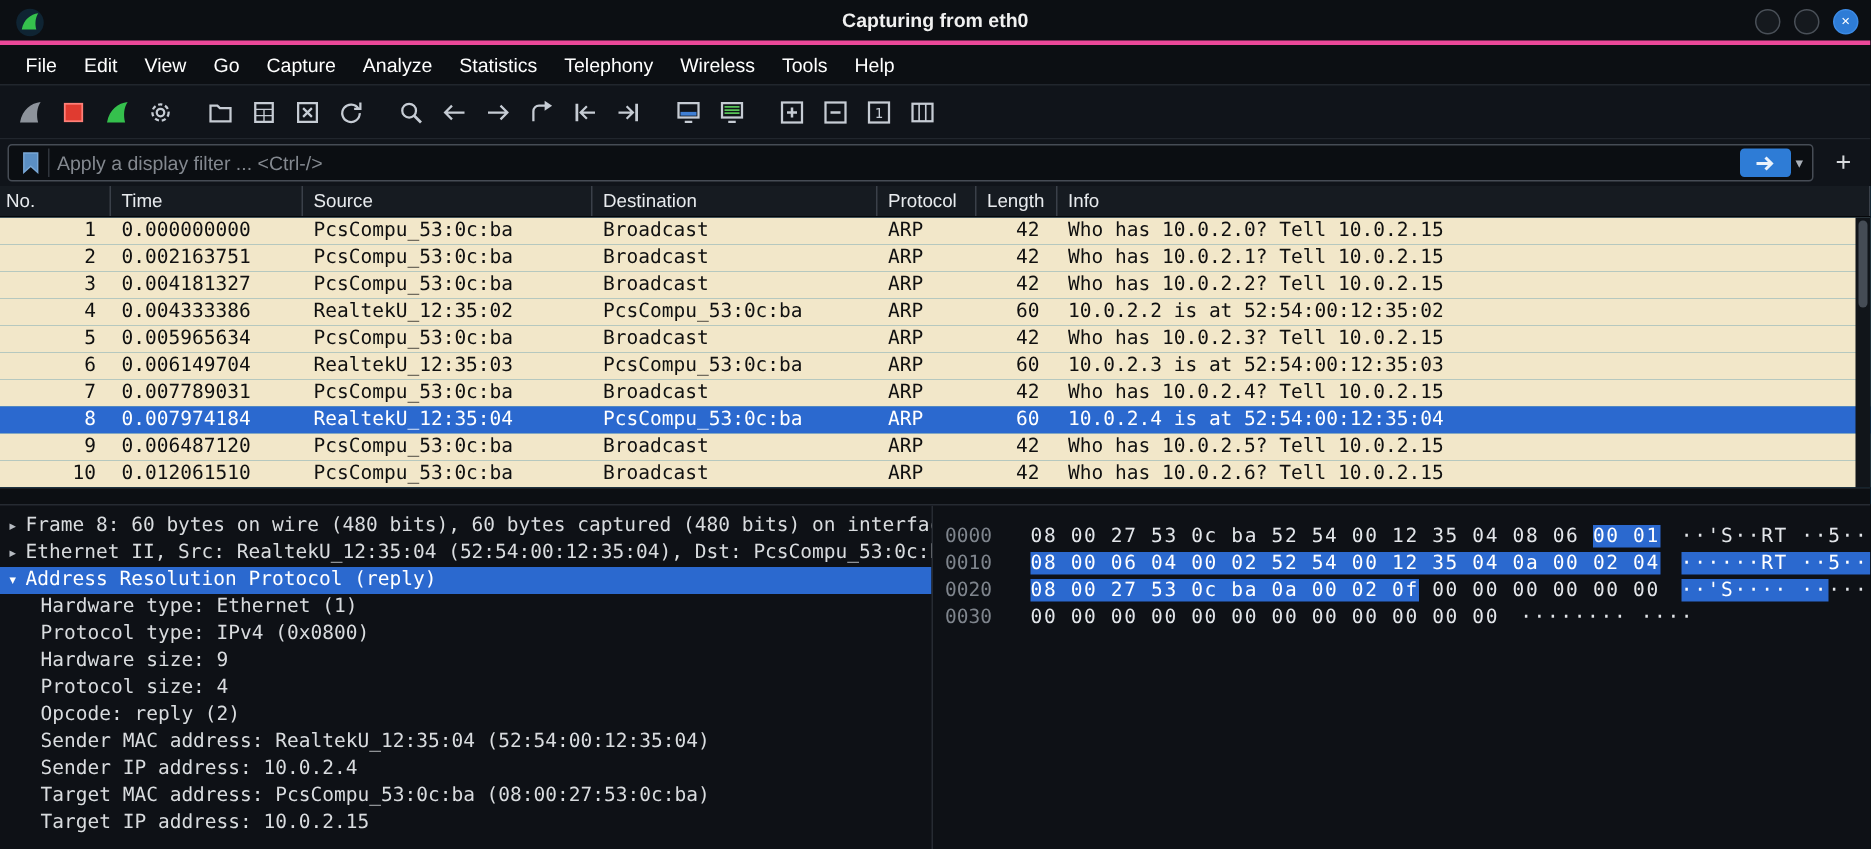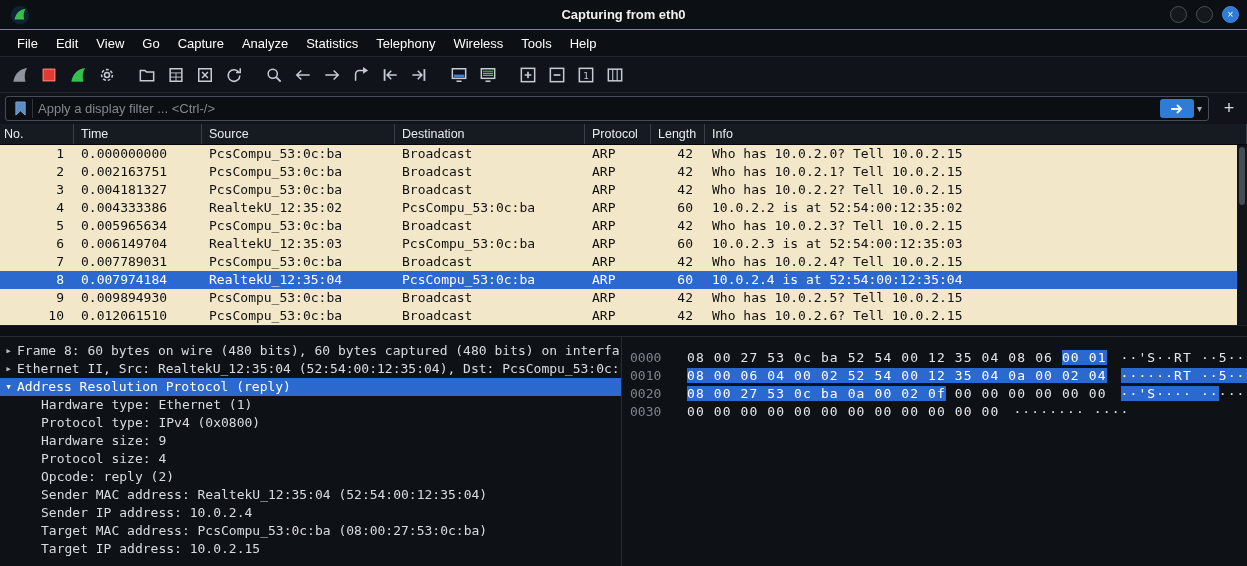--- a/index.html
+++ b/index.html
@@ -2,21 +2,21 @@
 <html style="--sel: #2b69cf; --arp: #f2e7c9; --accent: #2e7cd6;"><head>
 <meta charset="utf-8">
 <style>
   *{margin:0;padding:0;box-sizing:border-box;}
   html,body{width:1247px;height:566px;overflow:hidden;}
   body{background:#0b0e12;font-family:"Liberation Sans",sans-serif;}
   .mono{font-family:"DejaVu Sans Mono","Liberation Mono",monospace;}
   .window{width:1247px;height:566px;display:flex;flex-direction:column;background:#0b0e12;}
 
   
-  .titlebar{height:30px;min-height:30px;background:#0c0f13;position:relative;display:flex;align-items:center;justify-content:center;border-bottom:1px solid #ec4899;}
+  .titlebar{height:30px;min-height:30px;background:#0c0f13;position:relative;display:flex;align-items:center;justify-content:center;border-bottom:3px solid #ec4899;}
   .title{color:#f0f0f0;font-size:13px;font-weight:bold;}
   .logo{position:absolute;left:9px;top:4px;width:22px;height:22px;}
   .winctl{position:absolute;right:8px;top:6px;display:flex;gap:9px;}
   .winbtn{width:17px;height:17px;border-radius:50%;background:#15191e;border:1px solid #4a5058;display:flex;align-items:center;justify-content:center;font-size:10px;color:#cfd4da;line-height:1;}
   .winbtn.close{background:var(--accent);border-color:#3c8ae4;color:#fff;}
 
   
   .menubar{height:26px;min-height:26px;background:#0c0f13;display:flex;align-items:center;padding-left:8px;}
   .menu-item{color:#ffffff;font-size:13px;padding:4px 9px;border-radius:2px;}
 
@@ -54,21 +54,21 @@
   .c-info{flex:1;}
   .hscroll{height:11px;background:#0c0f13;border-top:1px solid #1a1f25;}
   .vscroll{position:absolute;right:0;top:21px;bottom:11px;width:10px;background:#11151a;}
   .vthumb{position:absolute;top:2px;left:2px;width:6px;height:58px;border-radius:3px;background:#454c55;}
 
   
   .bottom{flex:1;display:flex;border-top:1px solid #262b32;background:#0e1116;overflow:hidden;}
   .details{width:622px;min-width:622px;padding-top:5px;overflow:hidden;border-right:1px solid #262b32;}
   .dline{height:18px;line-height:18px;font-size:13px;color:#d9dcdf;white-space:nowrap;display:flex;}
   .dline .exp{width:17px;text-align:center;color:#b7bcc2;font-size:11px;flex:none;}
-  .dline.child{padding-left:24px;}
+  .dline.child{padding-left:10px;}
   .dline.selected{background:var(--sel);color:#fff;}
   .dline.selected .exp{color:#fff;}
   .hexpane{flex:1;padding:12px 0 0 8px;overflow:hidden;}
   .hrow{height:18px;line-height:18px;font-size:13px;white-space:nowrap;color:#e3e6ea;}
   .hoff{color:#7f858d;display:inline-block;width:38px;margin-right:19px;}
   .hbytes{letter-spacing:1.1px;margin-top:48px;}
   .hascii{margin-left:14px;letter-spacing:1.1px;}
   .hl{background:var(--sel);color:#fff;}
 </style>
 </head>
@@ -318,21 +318,21 @@
           <div class="pc c-no">8</div>
           <div class="pc c-time">0.007974184</div>
           <div class="pc c-src">RealtekU_12:35:04</div>
           <div class="pc c-dst">PcsCompu_53:0c:ba</div>
           <div class="pc c-proto">ARP</div>
           <div class="pc c-len">60</div>
           <div class="pc c-info">10.0.2.4 is at 52:54:00:12:35:04</div>
         </div>
         <div class="prow mono">
           <div class="pc c-no">9</div>
-          <div class="pc c-time">0.009894930</div>
+          <div class="pc c-time">0.006487120</div>
           <div class="pc c-src">PcsCompu_53:0c:ba</div>
           <div class="pc c-dst">Broadcast</div>
           <div class="pc c-proto">ARP</div>
           <div class="pc c-len">42</div>
           <div class="pc c-info">Who has 10.0.2.5? Tell 10.0.2.15</div>
         </div>
         <div class="prow mono">
           <div class="pc c-no">10</div>
           <div class="pc c-time">0.012061510</div>
           <div class="pc c-src">PcsCompu_53:0c:ba</div>

